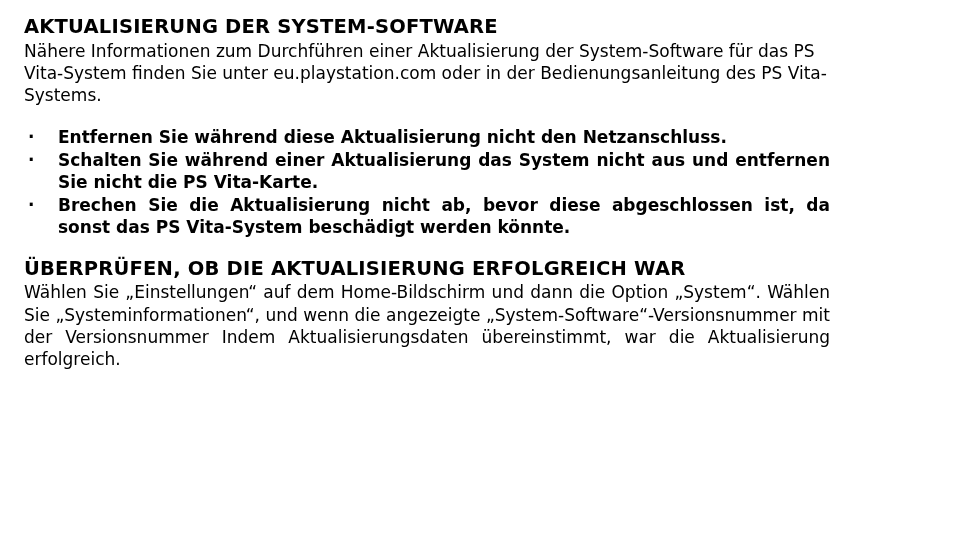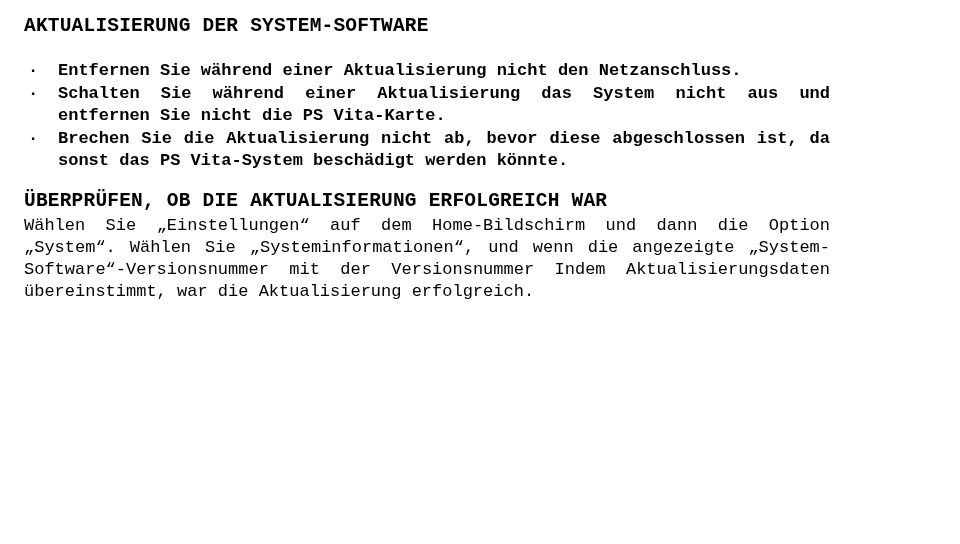--- a/index.html
+++ b/index.html
@@ -13,21 +13,20 @@
     overflow: hidden;
     font-family: "DejaVu Sans", "Liberation Sans", sans-serif;
     color: #000000;
     -webkit-font-smoothing: antialiased;
   }
   .page {
     box-sizing: border-box;
     width: 836px;
     height: 544px;
     padding: 16px 6px 0 24px;
-    font-family: Liberation Mono, monospace;
   }
   h2.section-heading {
     font-size: 19.5px;
     font-weight: bold;
     letter-spacing: 0.2px;
     margin: 0 0 2px 0;
     line-height: 1.12;
   }
   p.body-text {
     font-size: 17px;
@@ -74,28 +73,29 @@
     text-justify: inter-word;
   }
 </style>
 </head>
 <body>
 
 <div class="page">
 
   <section>
     <h2 class="section-heading">AKTUALISIERUNG DER SYSTEM-SOFTWARE</h2>
+    <p class="body-text nojustify">Nähere Informationen zum Durchführen einer Aktualisierung der System-Software für das PS Vita-System finden Sie unter eu.playstation.com oder in der Bedienungsanleitung des PS Vita-Systems.</p>
 
     <div class="gap-md"></div>
 
 
     <ul class="bullet-list">
       <li>
         <span class="dot">·</span>
-        <span>Entfernen Sie während einer Aktualisierung nicht den Netzanschluss.</span>
+        <span>Entfernen Sie während diese Aktualisierung nicht den Netzanschluss.</span>
       </li>
       <li>
         <span class="dot">·</span>
         <span>Schalten Sie während einer Aktualisierung das System nicht aus und entfernen Sie nicht die PS Vita-Karte.</span>
       </li>
       <li>
         <span class="dot">·</span>
         <span>Brechen Sie die Aktualisierung nicht ab, bevor diese abgeschlossen ist, da sonst das PS Vita-System beschädigt werden könnte.</span>
       </li>
     </ul>

